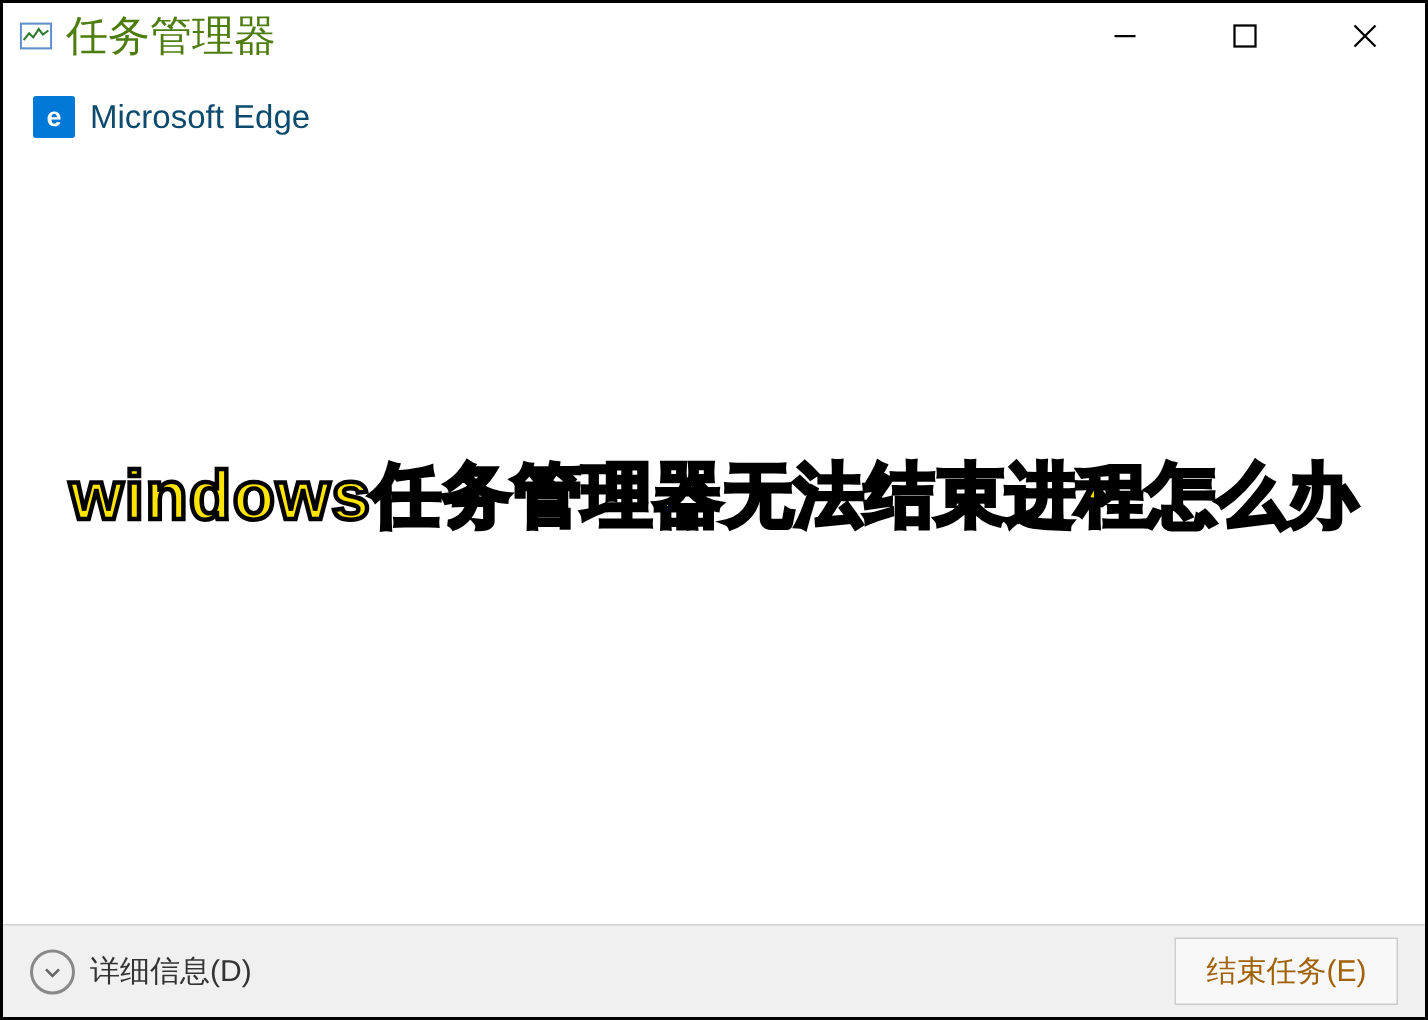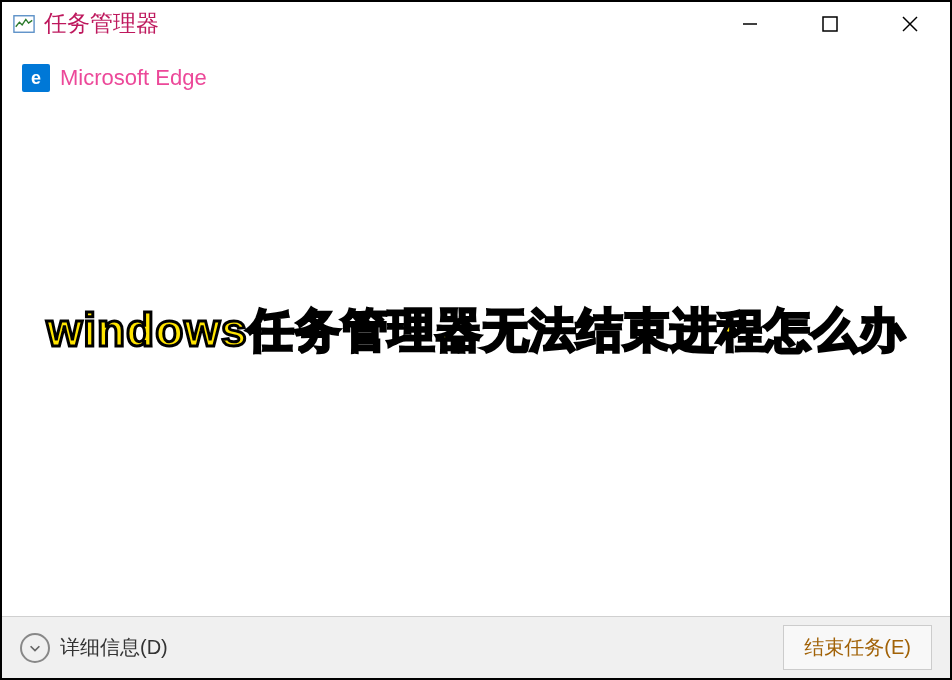--- a/index.html
+++ b/index.html
@@ -32,22 +32,22 @@
     }
     .titlebar-icon {
       width: 24px;
       height: 24px;
       margin-right: 8px;
       display: flex;
       align-items: center;
       justify-content: center;
     }
     .titlebar-title {
-      font-size: 23px;
-      color: #be185d;
+      font-size: 28px;
+      color: #4d7c0f;
       flex: 1;
     }
     .window-controls {
       display: flex;
       height: 100%;
     }
     .window-control {
       width: 80px;
       height: 100%;
       display: flex;
@@ -78,21 +78,21 @@
       display: flex;
       align-items: center;
       justify-content: center;
       font-weight: bold;
       font-size: 18px;
       border-radius: 2px;
       font-family: "Segoe UI", sans-serif;
     }
     .process-name {
       font-size: 22px;
-      color: #ec4899;
+      color: #0c4a6e;
     }
     .overlay-text {
       position: absolute;
       top: 300px;
       left: 0;
       width: 100%;
       text-align: center;
       font-size: 46px;
       font-weight: 900;
       color: #ffe400;

